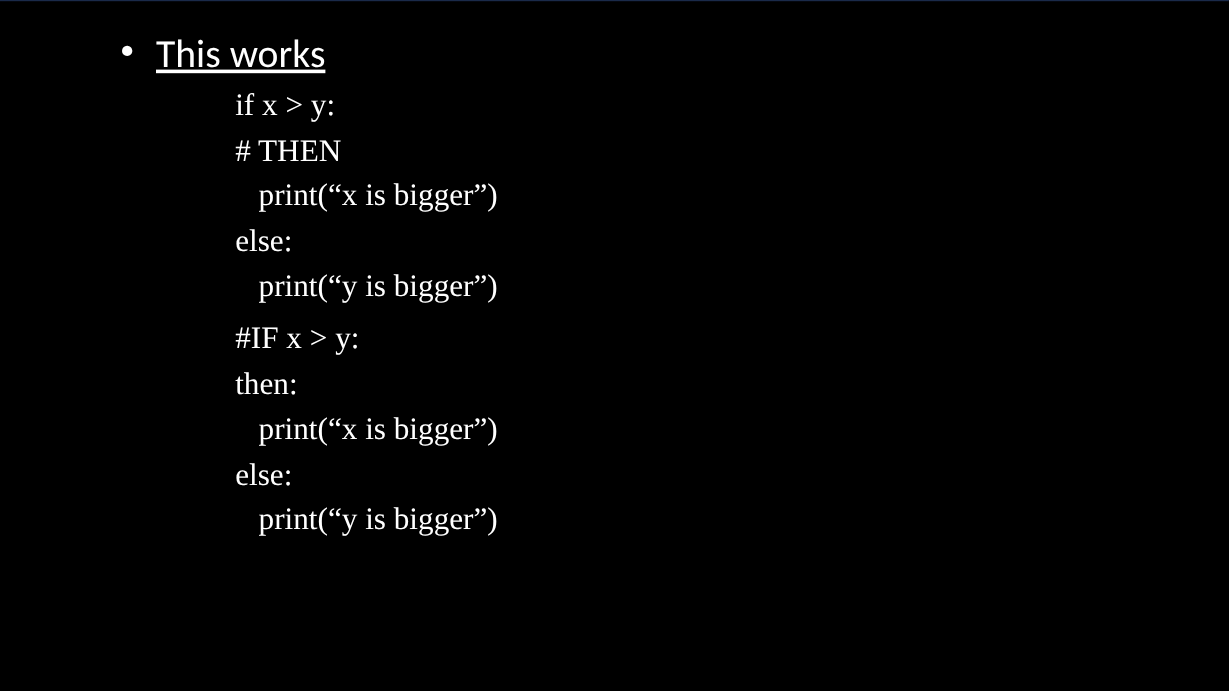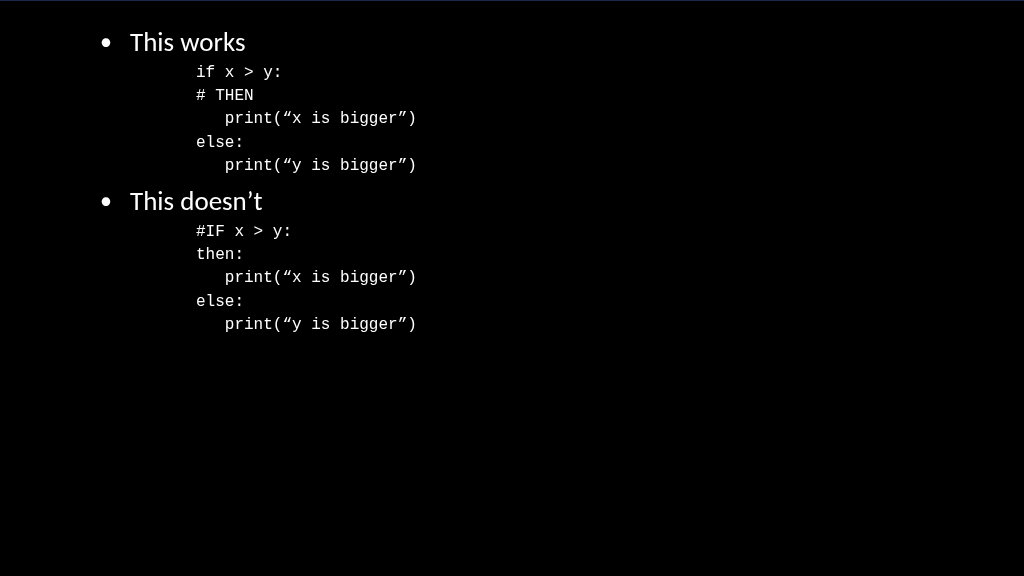--- a/index.html
+++ b/index.html
@@ -26,58 +26,56 @@
       margin-bottom: 28px;
       letter-spacing: 0.5px;
     }
     .content {
       padding-left: 40px;
     }
     ul {
       list-style: none;
     }
     li.bullet {
-      font-size: 27px;
+      font-size: 33px;
       margin-bottom: 4px;
       position: relative;
       padding-left: 30px;
+      text-decoration: underline;
     }
     li.bullet::before {
       content: "•";
       position: absolute;
       left: 0;
       top: 2px;
       font-size: 24px;
     }
     .code-block {
-      font-family: Liberation Mono, monospace;
-      font-size: 16px;
+      font-family: Liberation Serif, serif;
+      font-size: 26px;
       line-height: 1.45;
       padding-left: 96px;
       margin-bottom: 6px;
       white-space: pre;
     }
   </style>
 </head>
 <body>
 
 <div class="slide">
   <div class="content">
     <ul>
       <li class="bullet">
         <span>This works</span>
       </li>
       <div class="code-block">if x &gt; y:
 # THEN
    print(“x is bigger”)
 else:
    print(“y is bigger”)</div>
-      <li class="bullet">
-        <span>This doesn’t</span>
-      </li>
       <div class="code-block">#IF x &gt; y:
 then:
    print(“x is bigger”)
 else:
    print(“y is bigger”)</div>
     </ul>
   </div>
 </div>
 
 </body></html>

